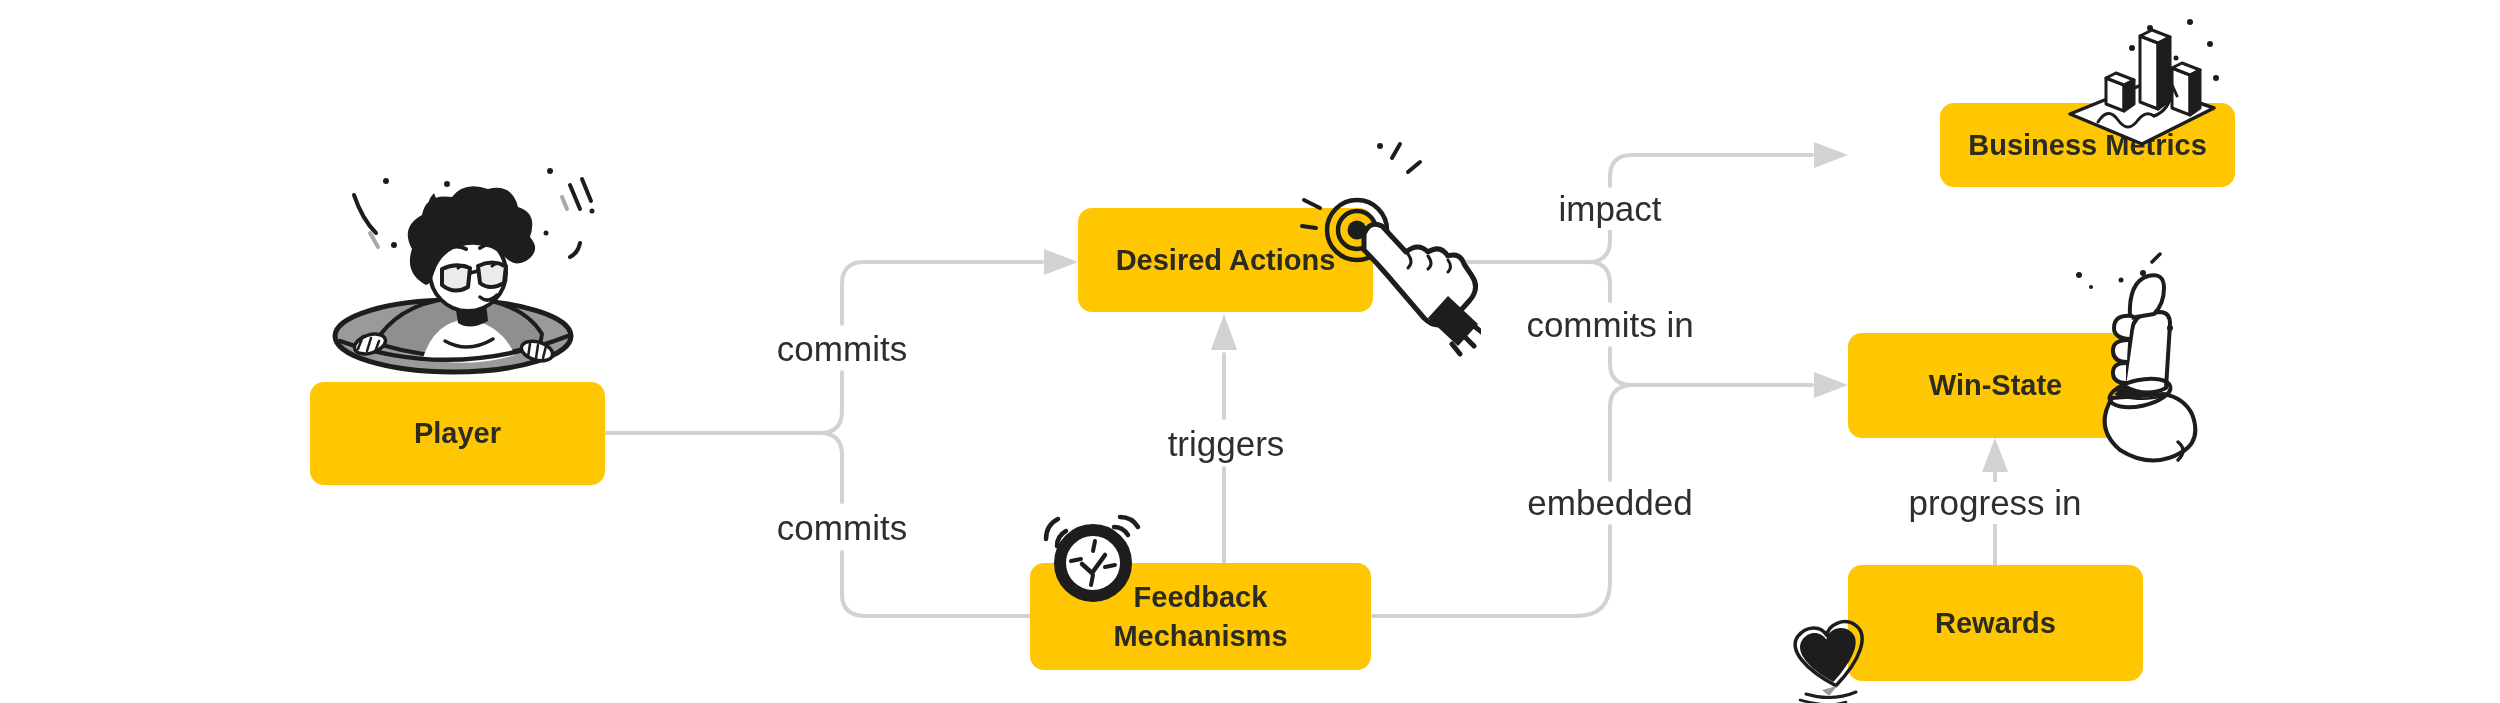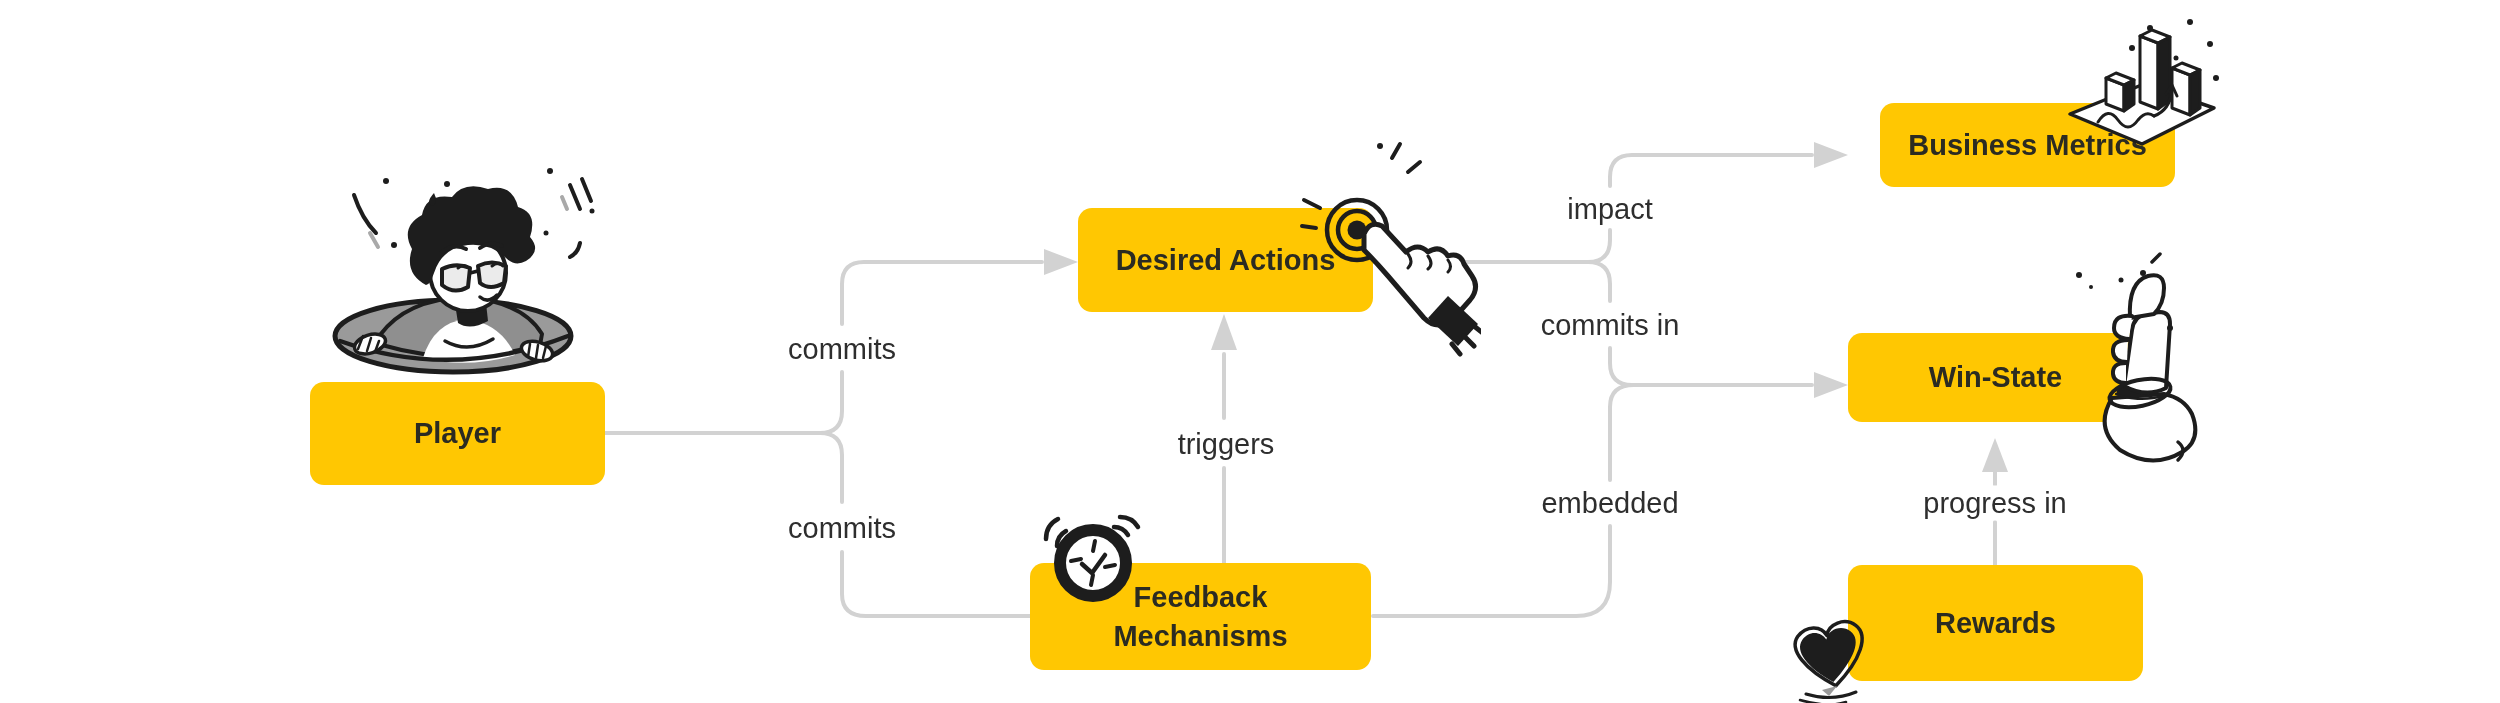--- a/index.html
+++ b/index.html
@@ -9,21 +9,21 @@
   }
   svg.edges { position:absolute; left:0; top:0; z-index:1; }
   .node {
     position:absolute; z-index:2; background:#FFC702; border-radius:14px;
     display:flex; align-items:center; justify-content:center; text-align:center;
     font-weight:700; font-size:29px; line-height:1.32; color:#2B2B22;
     padding:0 20px; box-sizing:border-box;
   }
   .edge-label {
     position:absolute; z-index:2; transform:translate(-50%,-50%);
-    font-size:29px; color:#2E2E2E; background:#ffffff; padding:1px 8px;
+    font-size:35px; color:#2E2E2E; background:#ffffff; padding:1px 8px;
     white-space:nowrap;
   }
   .illus { position:absolute; z-index:3; }
 </style>
 </head>
 <body>
 
 <div id="canvas">
 
   <svg class="edges" width="2500" height="703" viewBox="0 0 2500 703">
@@ -76,24 +76,24 @@
 
   <div class="node" style="left:310px;top:382px;width:295px;height:103px">
     <span>Player</span>
   </div>
   <div class="node" style="left:1078px;top:208px;width:295px;height:104px">
     <span>Desired Actions</span>
   </div>
   <div class="node" style="left:1030px;top:563px;width:341px;height:107px">
     <span>Feedback Mechanisms</span>
   </div>
-  <div class="node" style="left:1880px;top:103px;width:295px;height:84px">
+  <div class="node" style="left:1940px;top:103px;width:295px;height:84px">
     <span>Business Metrics</span>
   </div>
-  <div class="node" style="left:1848px;top:333px;width:295px;height:89px">
+  <div class="node" style="left:1848px;top:333px;width:295px;height:105px">
     <span>Win-State</span>
   </div>
   <div class="node" style="left:1848px;top:565px;width:295px;height:116px">
     <span>Rewards</span>
   </div>
 
   <span class="edge-label" style="left:842px;top:349px">commits</span>
   <span class="edge-label" style="left:842px;top:528px">commits</span>
   <span class="edge-label" style="left:1226px;top:444px">triggers</span>
   <span class="edge-label" style="left:1610px;top:209px">impact</span>

